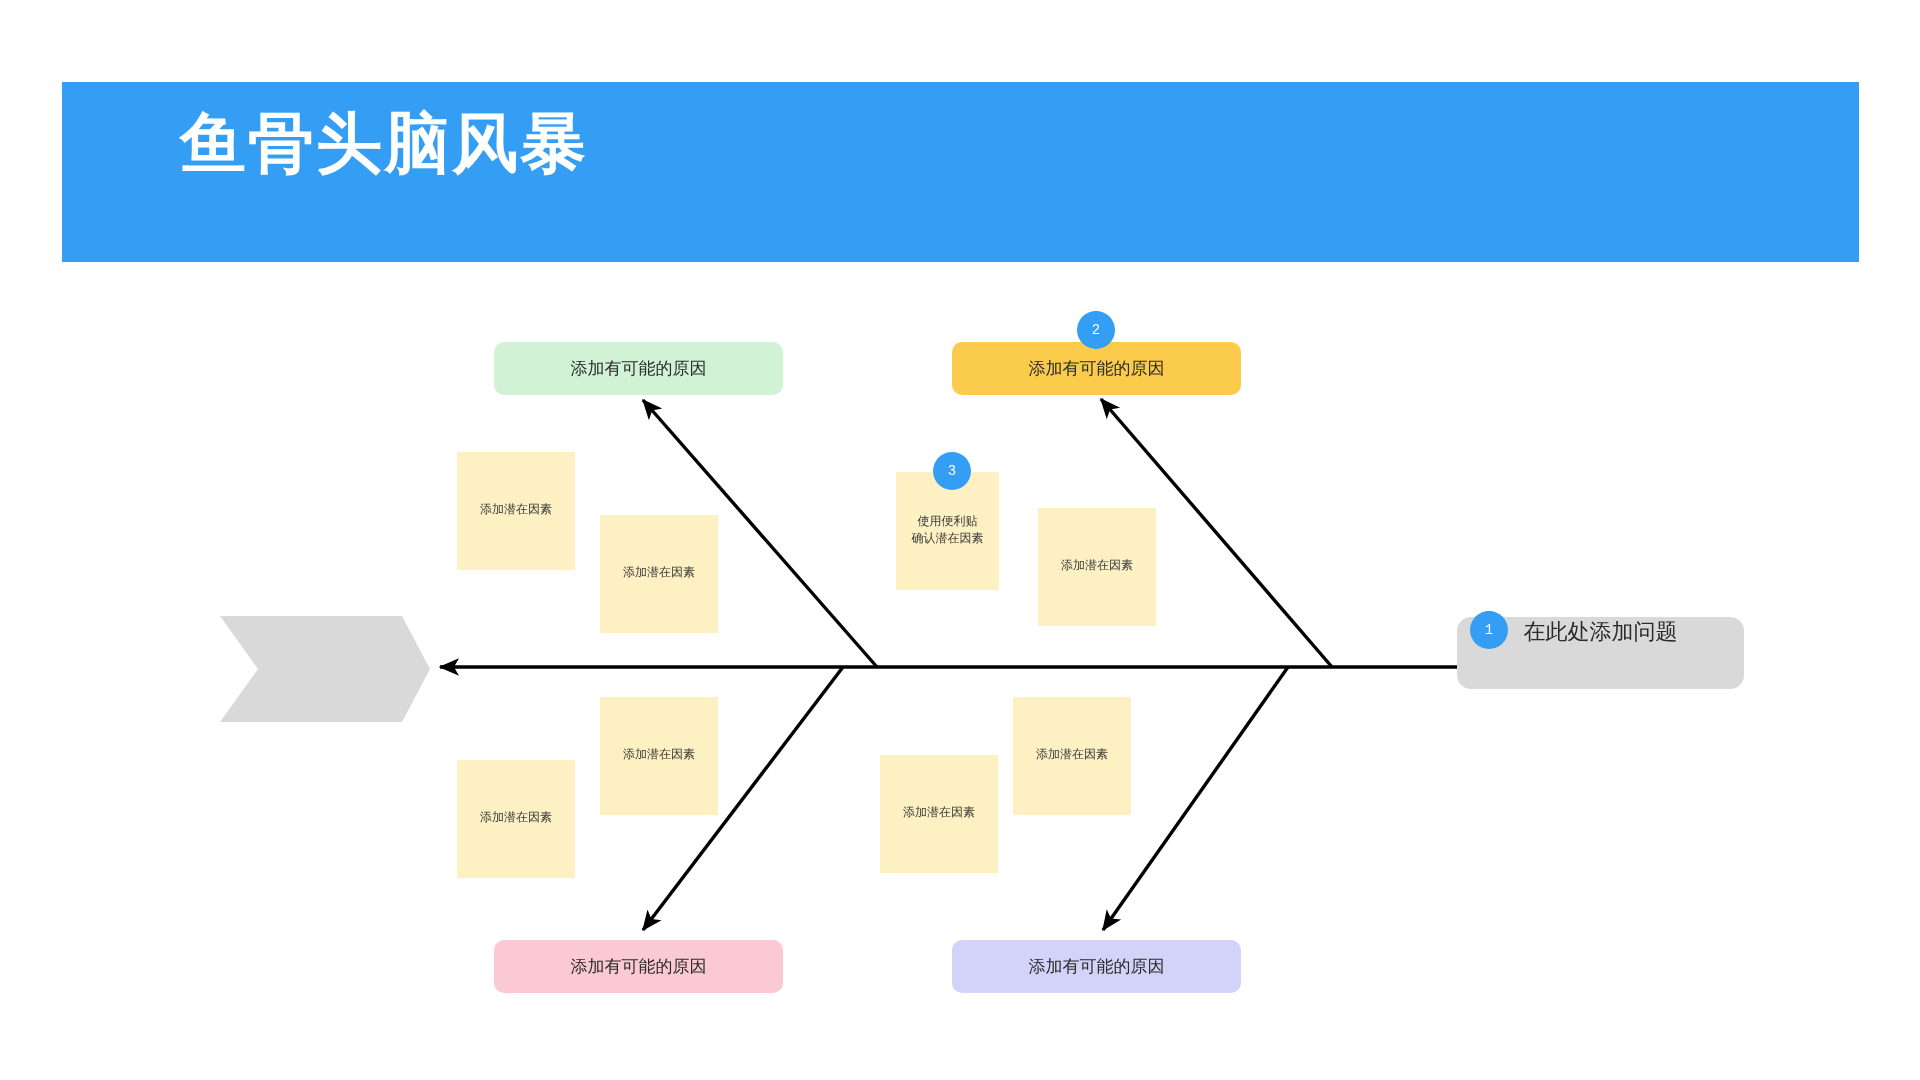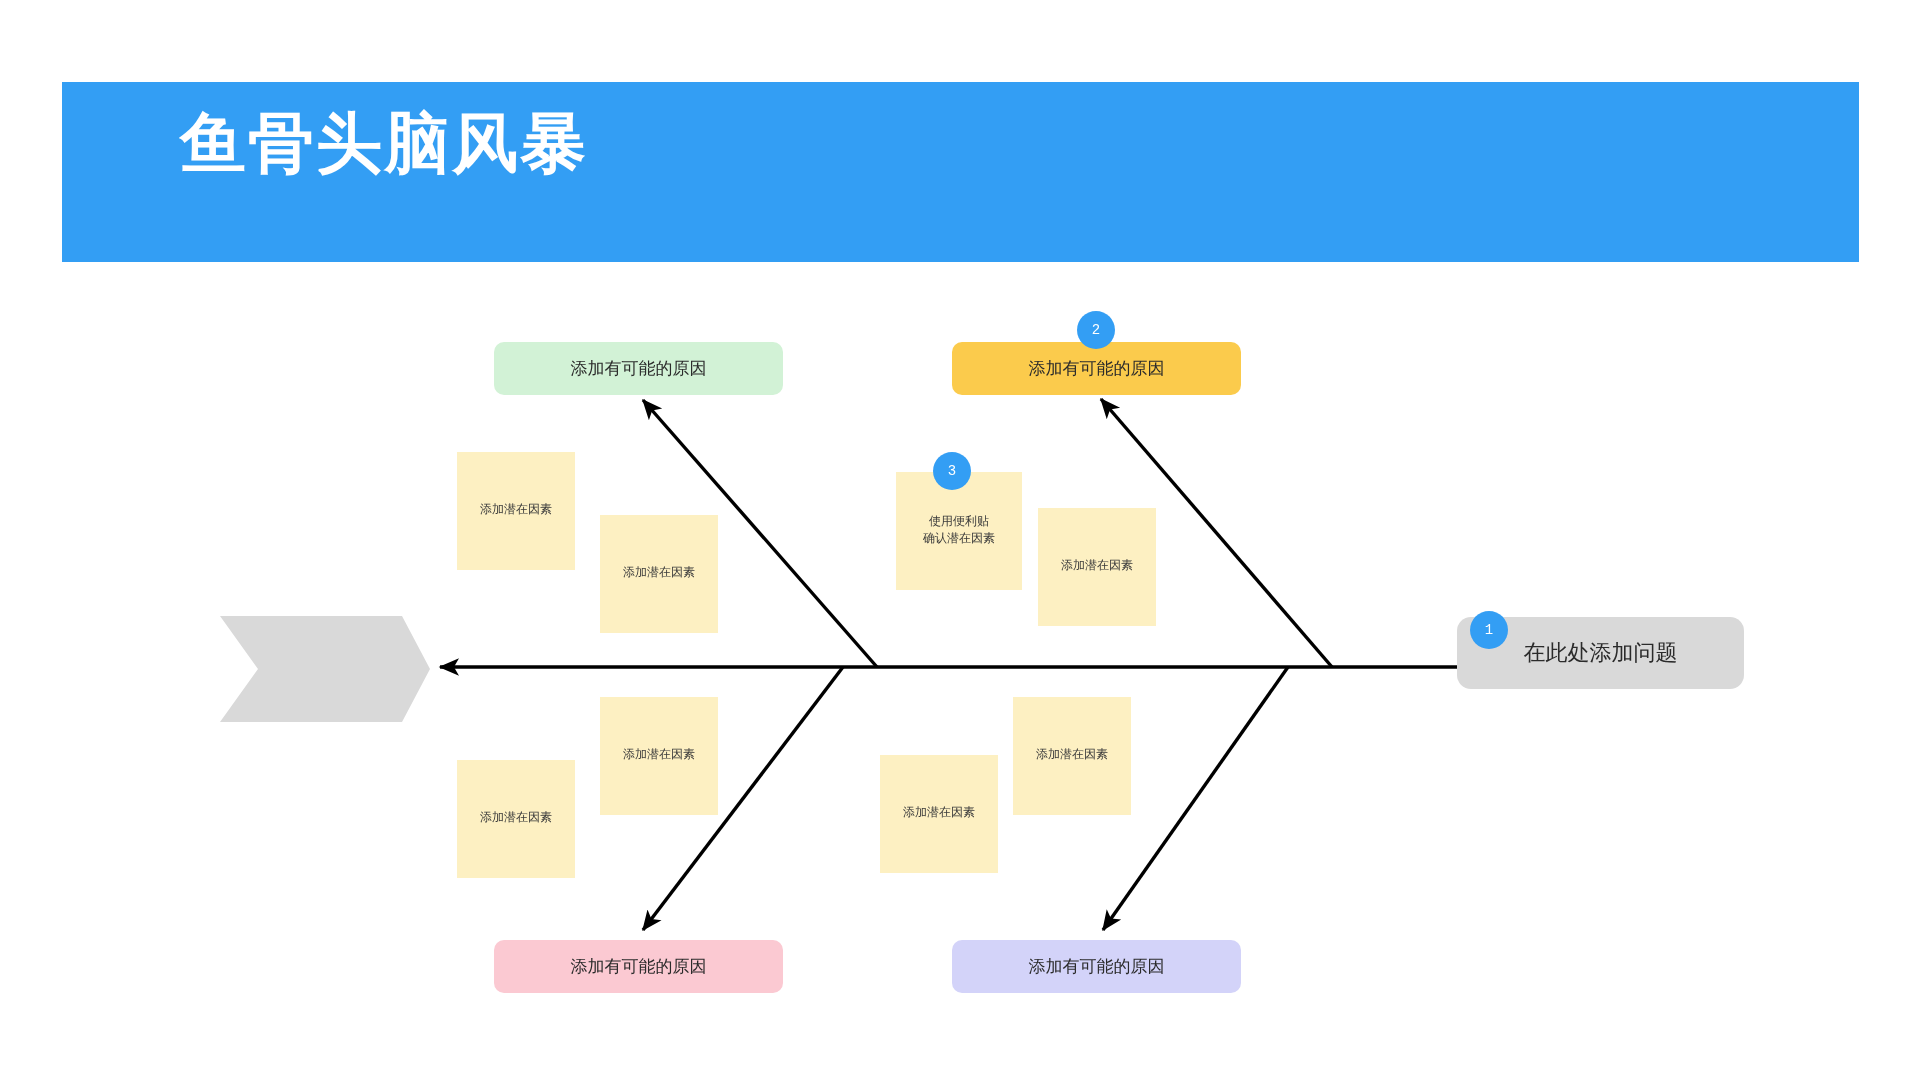--- a/index.html
+++ b/index.html
@@ -69,21 +69,20 @@
   
   #problem-box {
     position: absolute;
     left: 1457px;
     top: 617px;
     width: 287px;
     height: 72px;
     background: #d9d9d9;
     border-radius: 14px;
     display: flex;
-    align-items: center;
     justify-content: center;
     font-size: 22px;
     color: #2b2b2b;
     box-sizing: border-box;
   }
 
   
   .sticky-note {
     position: absolute;
     background: #fdf0c2;
@@ -164,21 +163,21 @@
   </div>
 
   <div class="sticky-note" style="left:457px; top:452px; width:118px; height:118px;">
     <span>添加潜在因素</span>
   </div>
 
   <div class="sticky-note" style="left:600px; top:515px; width:118px; height:118px;">
     <span>添加潜在因素</span>
   </div>
 
-  <div class="sticky-note" style="left:896px; top:472px; width:126px; height:118px;">
+  <div class="sticky-note" style="left:896px; top:472px; width:103px; height:118px;">
     <span>使用便利贴
 确认潜在因素</span>
   </div>
 
   <div class="sticky-note" style="left:1038px; top:508px; width:118px; height:118px;">
     <span>添加潜在因素</span>
   </div>
 
   <div class="sticky-note" style="left:600px; top:697px; width:118px; height:118px;">
     <span>添加潜在因素</span>

